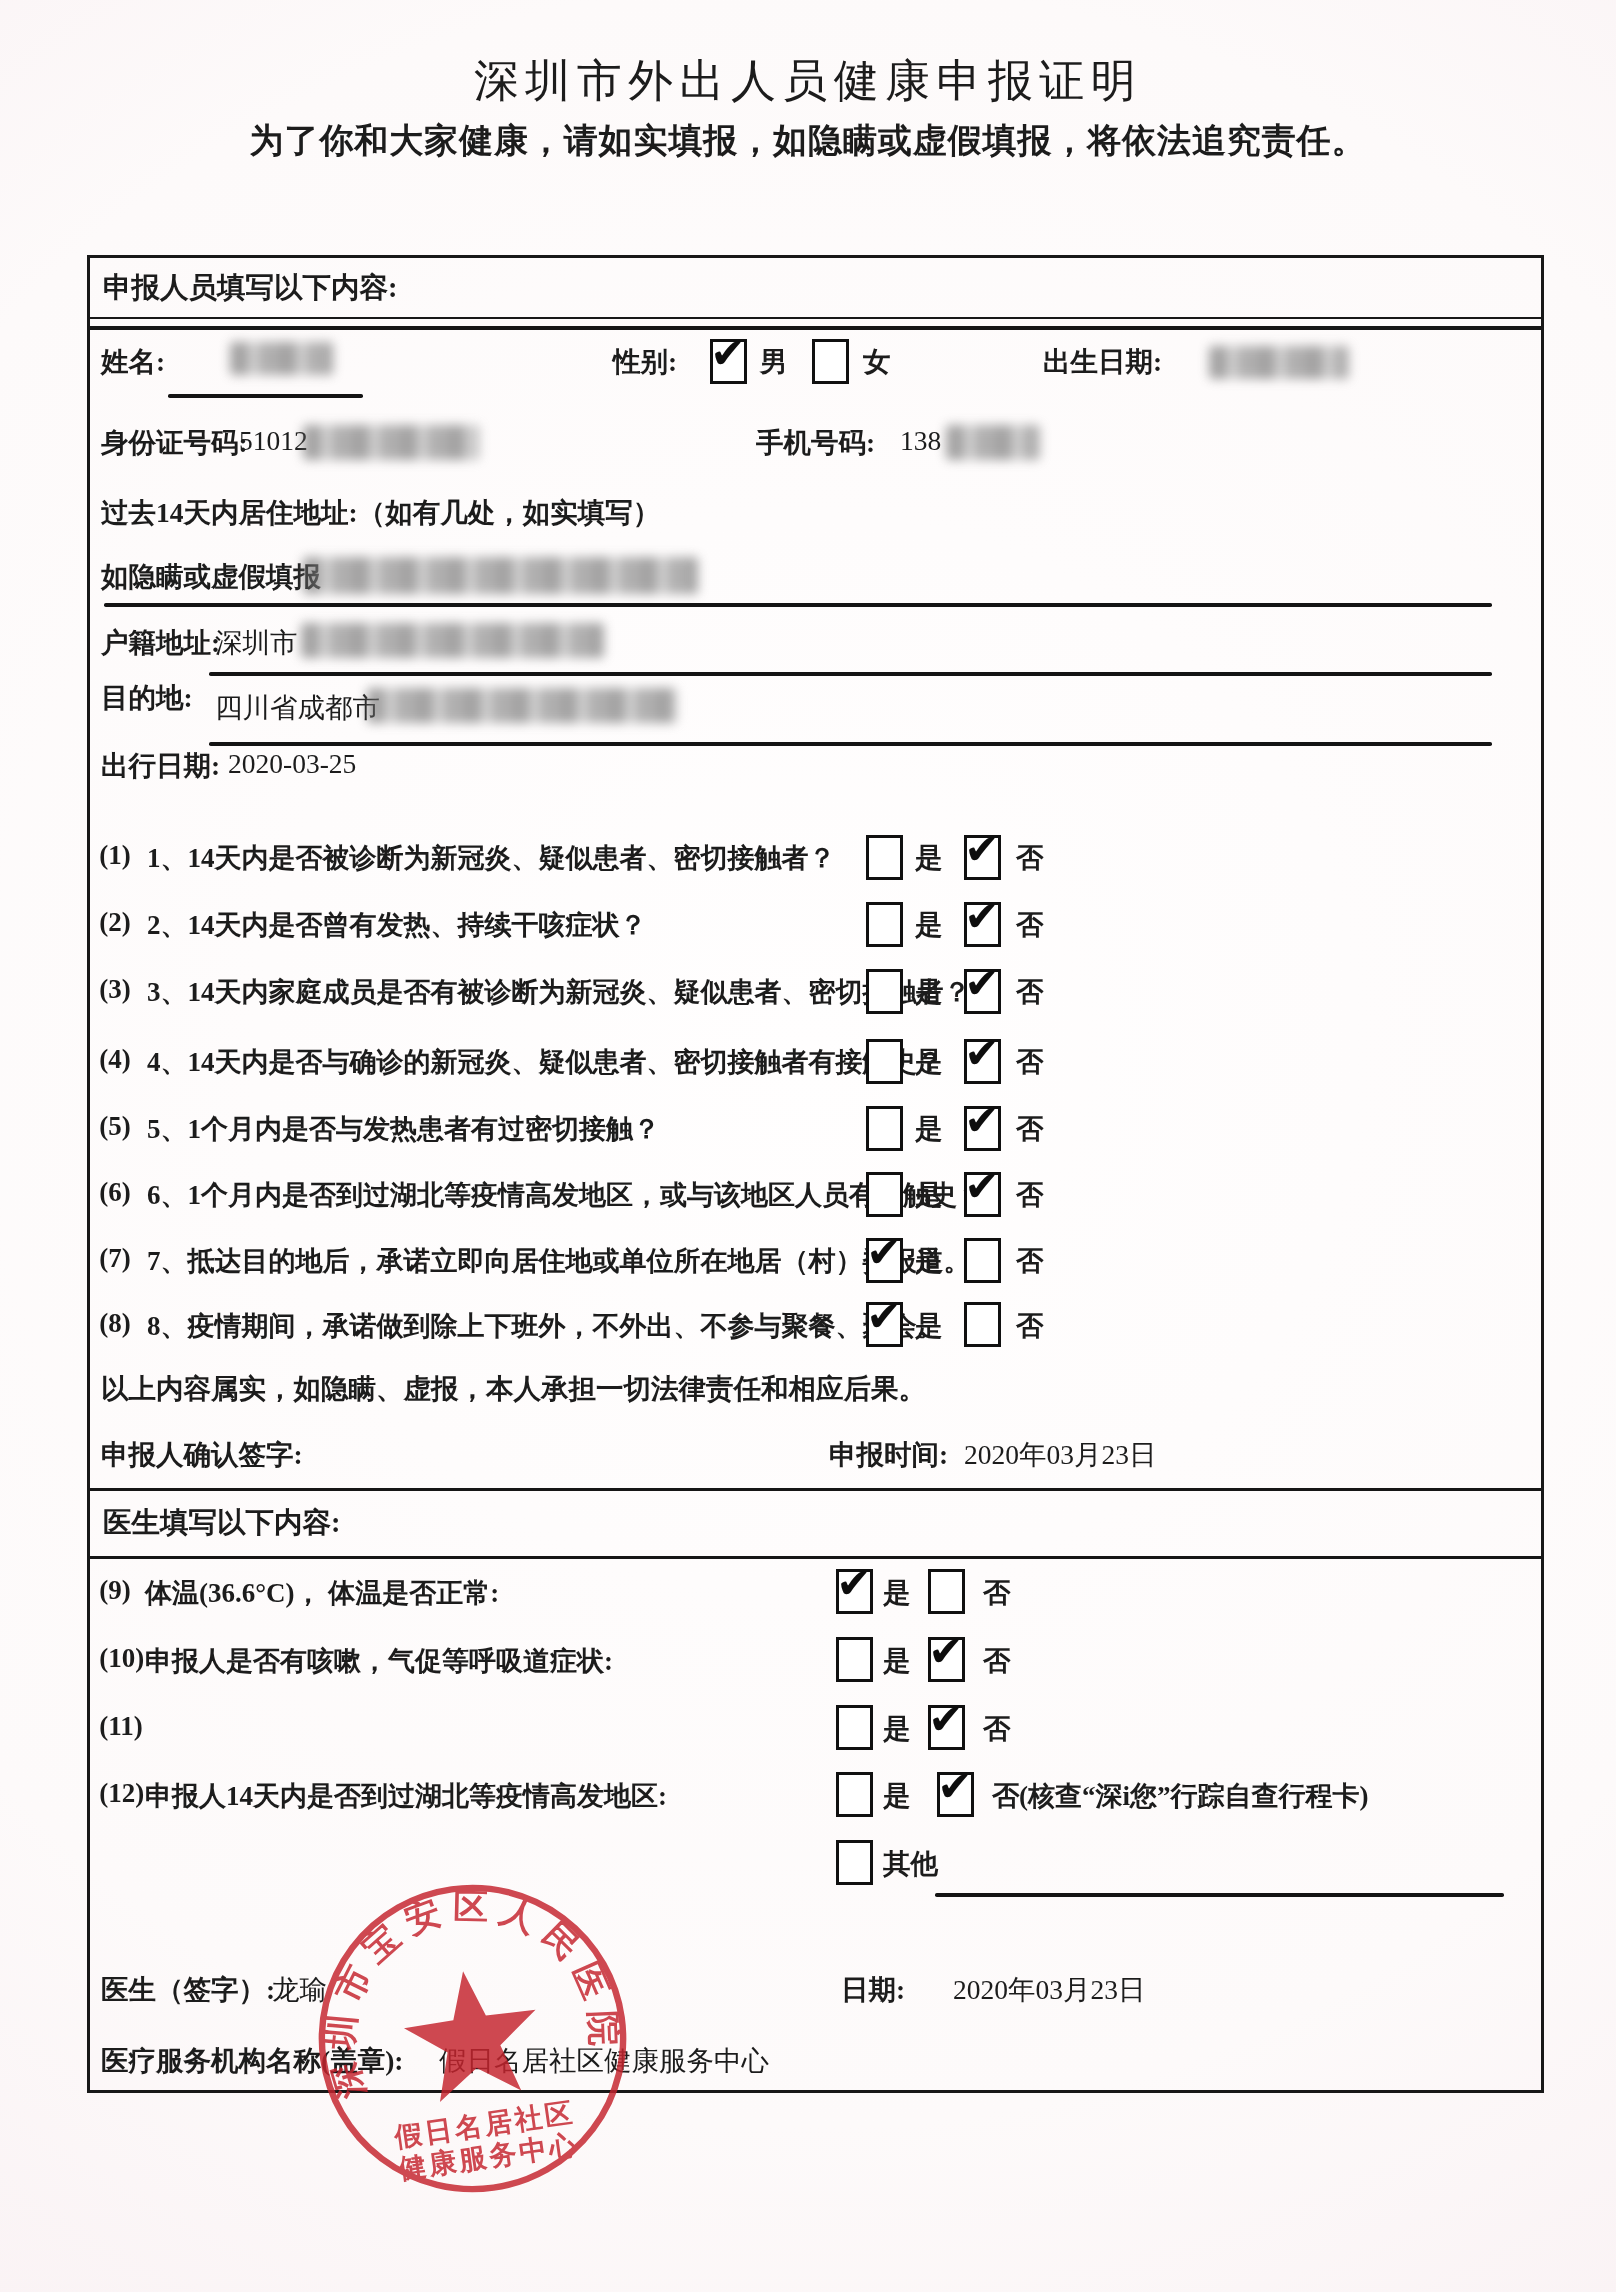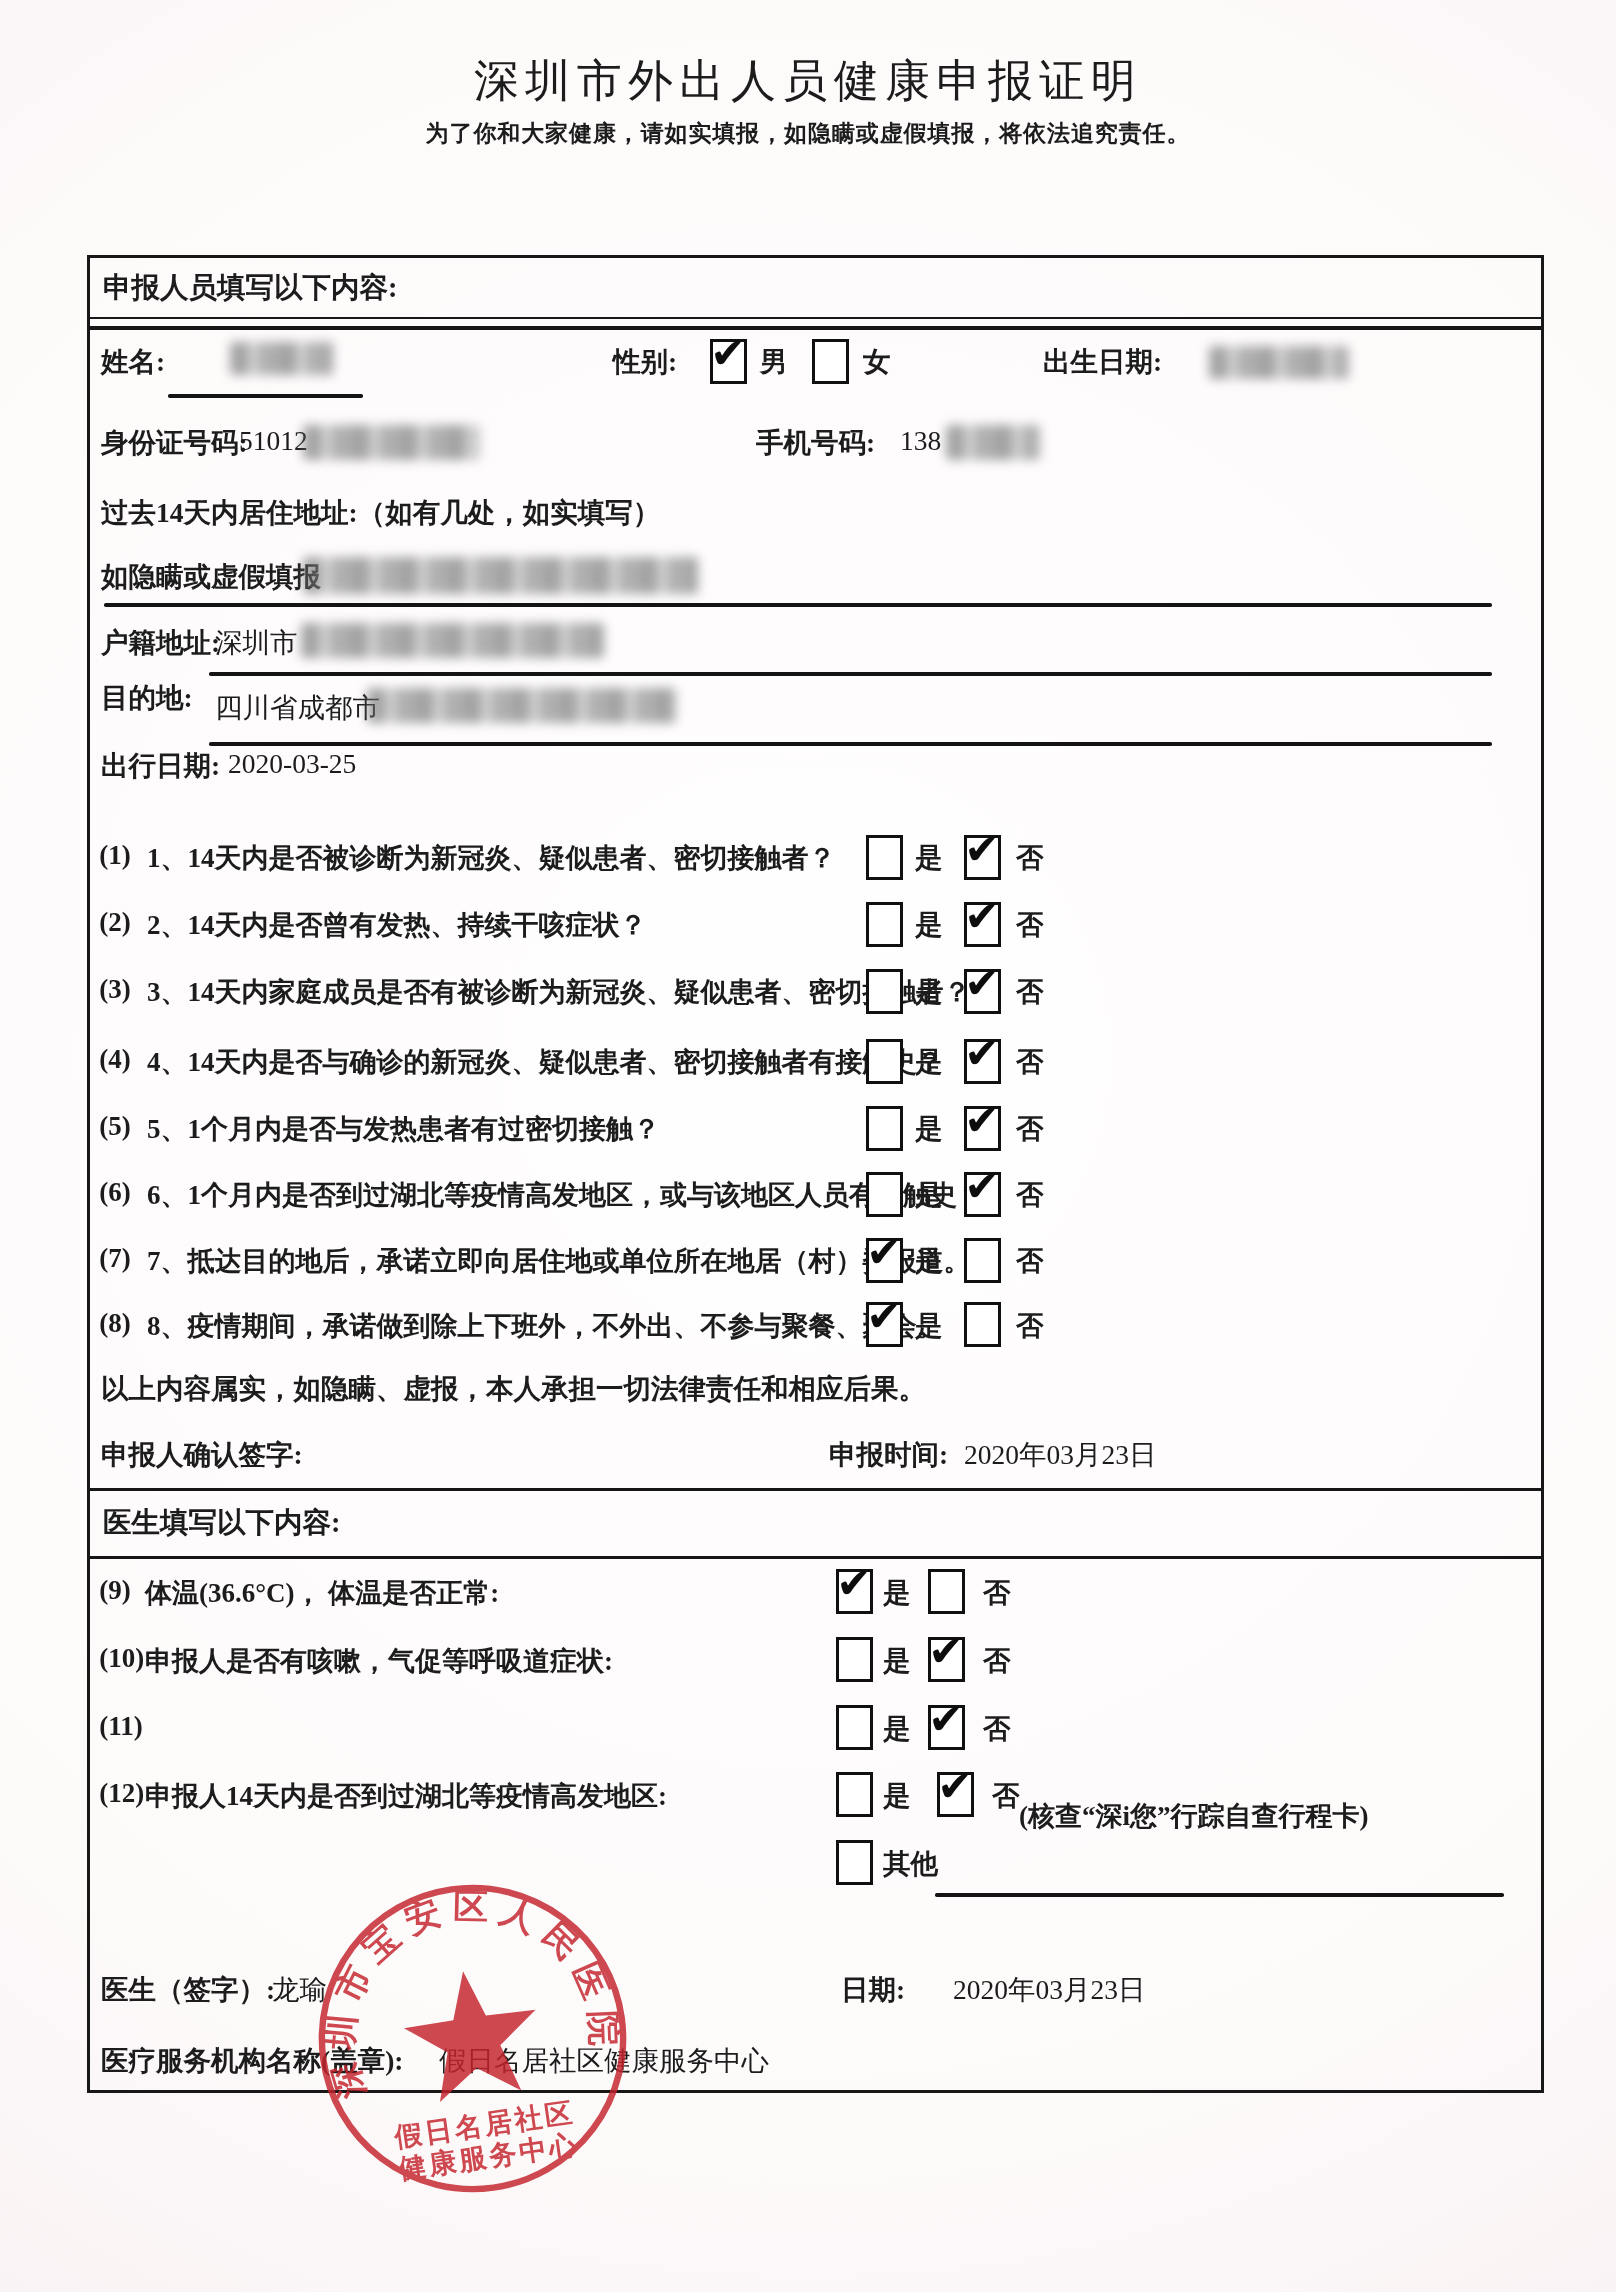--- a/index.html
+++ b/index.html
@@ -5,21 +5,21 @@
   html,body{margin:0;padding:0;}
   body{
     width:1616px;height:2292px;position:relative;overflow:hidden;
     font-family:"Liberation Serif","DejaVu Serif",serif;
     color:#1c1c1c;
     background:
       radial-gradient(ellipse 130% 90% at 50% 46%, #fffefe 0%, #fdfafa 52%, #f8eef1 86%, #f3e4e9 100%);
   }
   .abs{position:absolute;white-space:nowrap;}
   .title{left:0;right:0;top:51px;text-align:center;font-size:45px;font-weight:500;letter-spacing:6.4px;}
-  .subtitle{left:0;right:0;top:118px;text-align:center;font-size:23px;font-weight:700;letter-spacing:0.9px;}
+  .subtitle{left:0;right:0;top:118px;text-align:center;font-size:34px;font-weight:700;letter-spacing:0.9px;}
   .form{position:absolute;left:87px;top:255px;width:1451px;height:1832px;
         border:3.7px solid #181818;}
   .band1{position:absolute;left:0;top:0;width:100%;height:59px;border-bottom:2.8px solid #181818;}
   .band1 span{position:absolute;left:13px;top:11px;font-size:28.5px;font-weight:700;}
   .hline{position:absolute;background:#161616;height:3.7px;}
   .lbl{position:absolute;font-size:27.5px;font-weight:600;white-space:nowrap;}
   .val{position:absolute;font-size:27.5px;font-weight:500;white-space:nowrap;}
   .q{position:absolute;font-size:27px;font-weight:600;white-space:nowrap;}
   .b{font-weight:700;}
   .cb{position:absolute;width:31px;height:39px;border:3.7px solid #101010;background:#fff;}
@@ -219,21 +219,21 @@
   <span class="q" style="left:9.2px;top:1520px;">(12)</span>
   <span class="q" style="left:55px;top:1520px;">申报人14天内是否到过湖北等疫情高发地区:</span>
   <span class="cb" style="left:746px;top:1514px;">
       <span class="tick"></span>
     </span>
   <span class="lbl" style="left:793px;top:1520px;">是</span>
   <span class="cb" style="left:847px;top:1514px;">
       <span class="tick">✔</span>
     </span>
   <span class="lbl" style="left:902px;top:1520px;">否</span>
-  <span class="q" style="left:929px;top:1520px;margin-top:20px;">(核查“深i您”行踪自查行程卡)</span>
+  <span class="q" style="left:929px;top:1520px;">(核查“深i您”行踪自查行程卡)</span>
 
   <span class="cb" style="left:746px;top:1582px;">
       <span class="tick"></span>
     </span>
   <span class="lbl" style="left:793px;top:1588px;">其他</span>
   <div class="uline" style="left:845px;top:1635px;width:569px;"></div>
 
   <span class="lbl b" style="left:11px;top:1714px;">医生（签字）:</span>
   <span class="val" style="left:182px;top:1714px;">龙瑜</span>
   <span class="lbl b" style="left:751px;top:1714px;">日期:</span>

